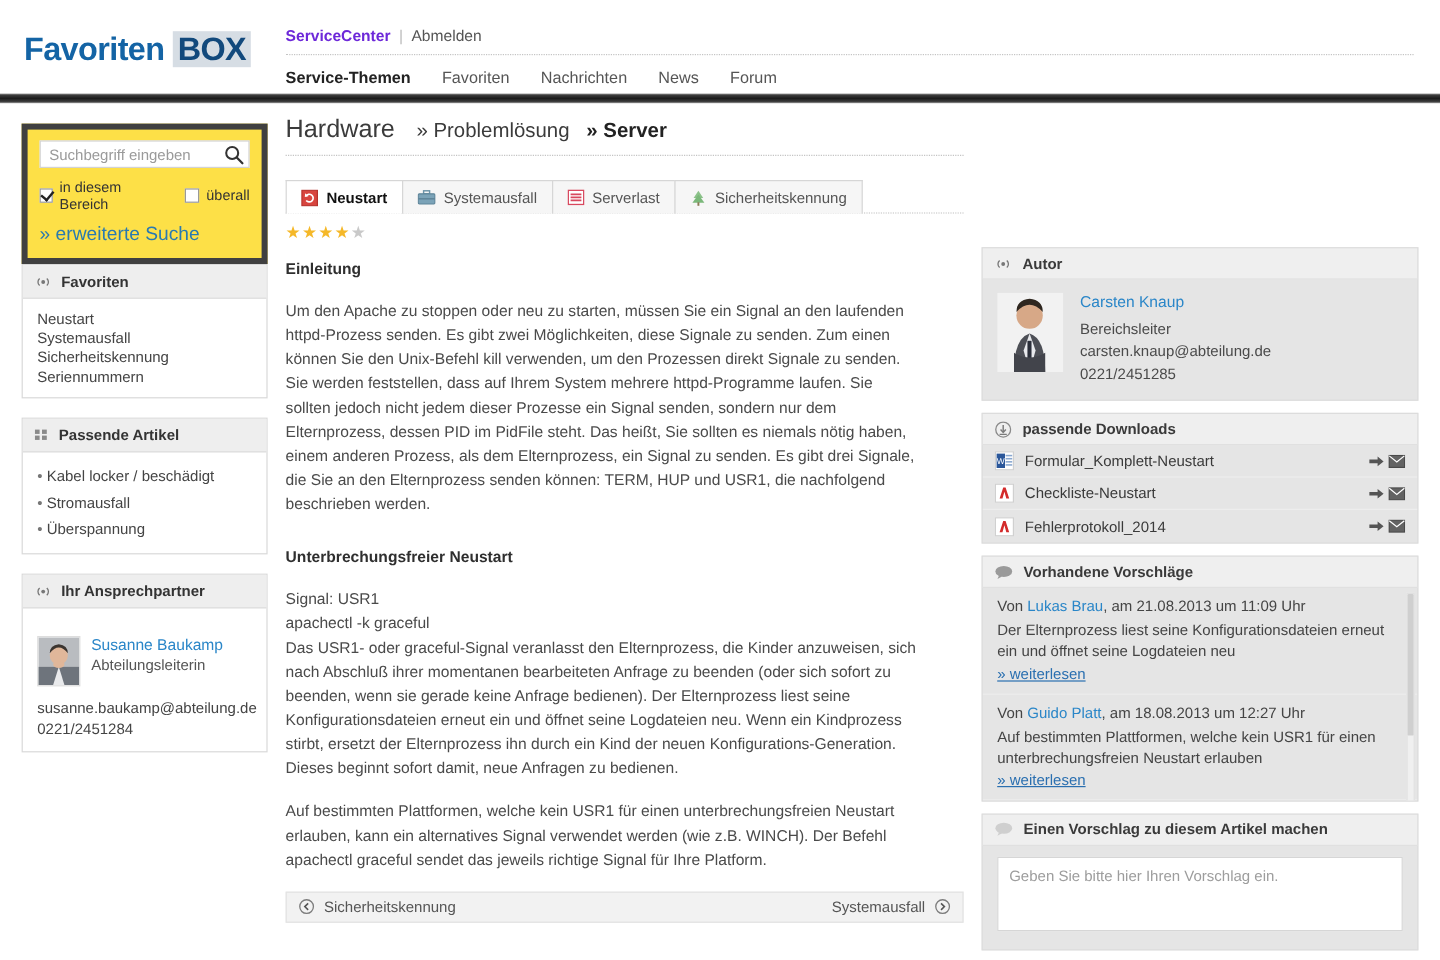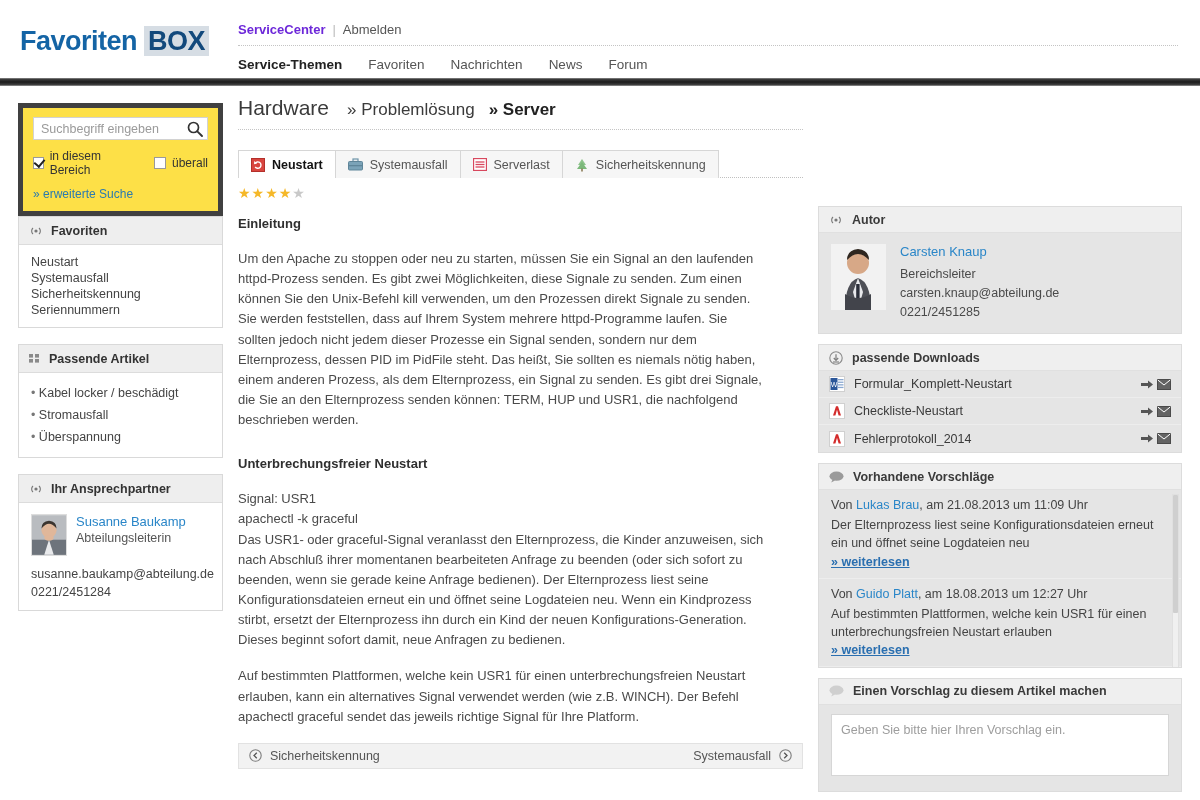--- a/index.html
+++ b/index.html
@@ -47,30 +47,30 @@
   .search-btn { position:absolute; right:4px; top:3px; width:18px; height:18px;
       background:none; border:none; cursor:pointer; padding:0; }
   .chkrow { display:flex; align-items:center; margin-top:9px; font-size:12px; color:#333; }
   .chkrow label { display:flex; align-items:center; cursor:pointer; }
   .cb { width:12px; height:12px; border:1px solid #9a9a9a; background:#fff;
       display:inline-block; margin-right:6px; position:relative; }
   .cb.checked { background:#fff; }
   .cb.checked:after { content:""; position:absolute; left:2px; top:-1px; width:5px; height:8px;
       border:solid #222; border-width:0 2px 2px 0; transform:rotate(40deg); }
   .chk-gap { margin-left:22px; }
-  .advlink { margin-top:10px; font-size:12px; }
+  .advlink { margin-top:10px; font-size:16px; }
   .advlink a { color:#2a7ab0; text-decoration:none; }
 
   .fav-list { list-style:none; margin:0; padding:0; }
   .fav-list li { padding:1px 0; font-size:12.5px; color:#444; }
   .art-list { list-style:none; margin:0; padding:0; }
   .art-list li { padding:4px 0; font-size:12.5px; color:#444; }
   .art-list li:before { content:"• "; color:#777; }
 
-  .contact { display:flex; padding:2px 0 0 0; }
+  .contact { display:flex; padding:2px 0 0 0;margin-top:12px; }
   .avatar-s { width:36px; height:42px; flex:0 0 36px; margin-right:9px; border:1px solid #ddd; }
   .contact-name { color:#2a86c8; font-size:13px; }
   .contact-role { font-size:12.5px; color:#555; margin-top:2px; }
   .contact-more { font-size:12.5px; color:#444; margin-top:9px; line-height:1.45; }
 
   
   .main { position:absolute; left:238px; top:96px; width:565px; }
   .crumbs { display:flex; align-items:baseline; padding-bottom:9px; }
   .crumbs .c1 { font-size:21px; color:#3b3b3b; margin-right:18px; }
   .crumbs .c2 { font-size:17px; color:#3b3b3b; margin-right:14px; }
@@ -117,21 +117,21 @@
   .dl-row .name { flex:1; }
   .dl-row .acts { display:flex; align-items:center; gap:3px; color:#666; }
 
   .sugg-scroll { position:relative; max-height:240px; overflow:hidden; }
   .sugg { padding:8px 14px 9px 12px; border-bottom:1px solid #ededed; }
   .sugg:last-child { border-bottom:none; }
   .sugg .meta { font-size:12.5px; color:#444; margin-bottom:4px; }
   .sugg .meta a { color:#2a86c8; text-decoration:none; }
   .sugg .body { font-size:12.5px; color:#444; line-height:1.45; }
   .sugg .more { margin-top:2px; font-size:12.5px; }
-  .sugg .more a { color:#2a6fb0; text-decoration:underline; font-weight:bold; }
+  .sugg .more a { color:#2a6fb0; text-decoration:underline; font-weight:normal; }
   .scrollbar { position:absolute; right:2px; top:4px; width:7px; height:232px; background:#f0f0f0; border:1px solid #e0e0e0;}
   .scrollthumb { position:absolute; left:0; top:0; width:100%; height:118px; background:#cfcfcf; border-radius:1px;}
 
   .suggest-box { padding:9px 12px 12px 12px; }
   .suggest-ta { width:100%; height:62px; border:1px solid #d6d6d6; background:#fff; resize:none;
      padding:8px 9px; font-size:12.5px; color:#888; font-family:"Liberation Sans", sans-serif; }
   .suggest-ta::placeholder { color:#9d9d9d; }
 </style>
 </head>
 <body>

